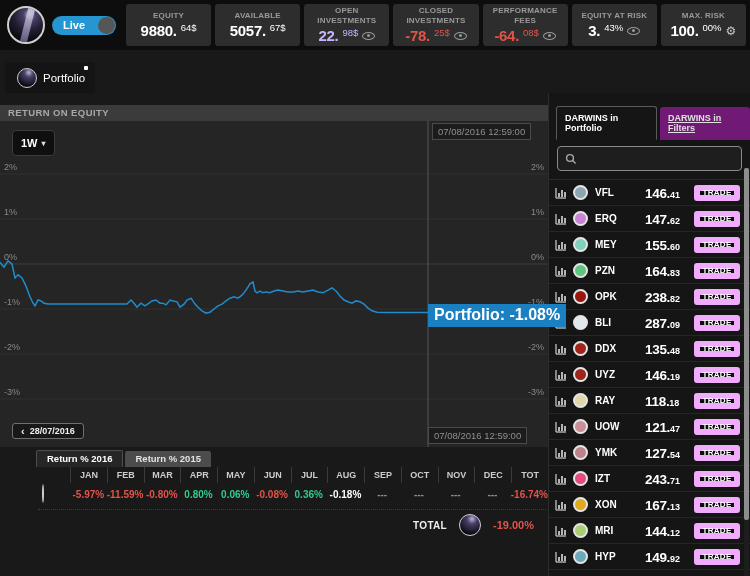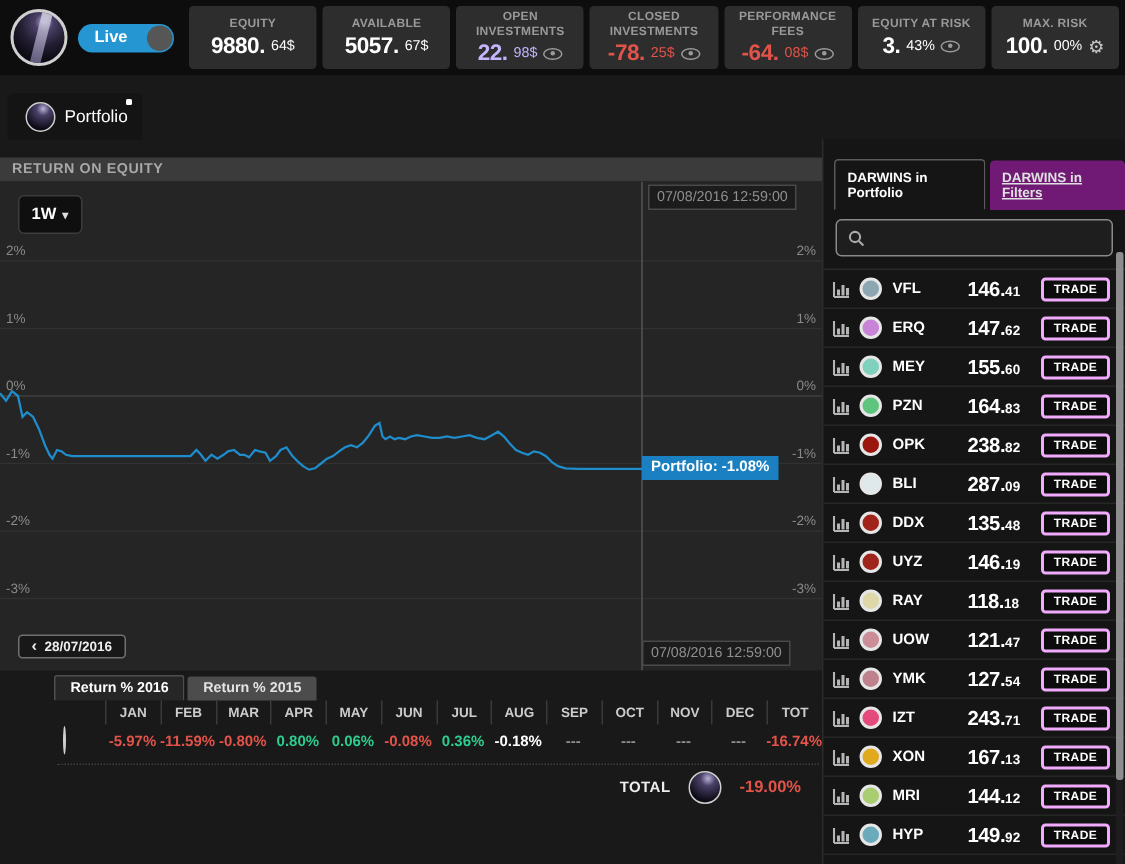--- a/index.html
+++ b/index.html
@@ -14,21 +14,21 @@
   .avatar::after { content:""; position:absolute; left:45%; top:-10%; width:22%; height:120%;
             background:linear-gradient(#e8e6f2,#6d6590); transform:rotate(14deg); opacity:.8; }
   .live-toggle { margin-left:7px; width:64px; height:19px; border-radius:10px; background:#2596d1;
             display:flex; align-items:center; position:relative; cursor:pointer; flex:0 0 auto; }
   .live-toggle .lbl { font-size:11px; font-weight:bold; color:#fff; margin-left:11px; }
   .live-toggle .knob { position:absolute; right:1px; top:1px; width:17px; height:17px; border-radius:50%; background:#565656; }
   .stats { display:flex; gap:4px; margin-left:10px; flex:1; padding-right:4px; }
   .stat { background:#2d2d2d; border-radius:3px; height:42px; flex:1; display:flex; flex-direction:column;
           justify-content:center; align-items:center; padding:2px 4px; }
   .stat .sl { font-size:8px; font-weight:bold; color:#999; letter-spacing:.2px; text-align:center; line-height:1.25; }
-  .stat .sv { display:flex; align-items:center; gap:4px; margin-top:1px; }
+  .stat .sv { display:flex; align-items:flex-start; gap:4px; margin-top:1px; }
   .stat .big { font-size:15px; font-weight:bold; letter-spacing:-.3px; }
   .stat .small { font-size:9.5px; font-weight:normal; }
   .sv.white { color:#fff; } .sv.green { color:#c4b5fd; } .sv.red { color:#e2544a; }
   .eye { position:relative; display:inline-block; width:13px; height:8px; border:1px solid #9a9a9a;
          border-radius:50%; align-self:center; cursor:pointer; }
   .eye::after { content:""; position:absolute; left:50%; top:50%; width:3px; height:3px; margin:-1.5px 0 0 -1.5px;
          background:#9a9a9a; border-radius:50%; }
   .gear { font-size:12px; color:#c5c5c5; align-self:center; cursor:pointer; line-height:8px; }
 
   
@@ -50,21 +50,21 @@
         color:#a8a8a8; letter-spacing:.4px; line-height:16px; padding-left:8px; }
   .chart-area { height:326px; background:#252525; position:relative; }
   .chart-area svg { position:absolute; left:0; top:0; }
   .range-btn { position:absolute; left:12px; top:9px; background:#0f0f0f; border:1px solid #3c3c3c; border-radius:4px;
         padding:6px 8px; font-size:11px; font-weight:bold; color:#fff; cursor:pointer; display:flex; align-items:center; gap:4px; z-index:3; }
   .range-btn .caret { font-size:8px; color:#ddd; }
   .tooltip-box { position:absolute; background:#1c1c1c; border:1px solid #4a4a4a; color:#8f8f8f;
         font-size:9.5px; padding:2px 5px; white-space:nowrap; z-index:3; }
   .tooltip-top { left:432px; top:2px; }
   .tooltip-bottom { left:428px; top:306px; }
-  .portfolio-flag { position:absolute; left:428px; top:183px; background:#1a80c2; color:#fff; font-size:10px;
+  .portfolio-flag { position:absolute; left:428px; top:183px; background:#1a80c2; color:#fff; font-size:16px;
         font-weight:bold; padding:2px 6px 3px 6px; white-space:nowrap; z-index:2; }
   .date-nav { position:absolute; left:12px; bottom:8px; background:#181818; border:1px solid #707070; border-radius:3px;
         padding:2px 8px; font-size:9px; font-weight:bold; color:#eee; cursor:pointer; display:flex; align-items:center; gap:5px; z-index:3; }
   .date-nav .chev { font-size:11px; line-height:9px; }
 
   
   .returns { margin-top:3px;margin-left:36px; }
   .rtabs { display:flex; gap:2px; height:17px; }
   .rtab { padding:2px 10px; font-size:9.5px; font-weight:bold; border-radius:2px 2px 0 0; cursor:pointer; }
   .rtab.active { background:#262626; color:#fff; border:1px solid #4e4e4e; border-bottom:none; }
@@ -92,21 +92,21 @@
         background:#1e1e1e; display:flex; align-items:center; padding-left:7px; position:relative; top:-1px; }
   .search-wrap input { background:transparent; border:none; outline:none; color:#ddd; font-size:11px; width:150px; margin-left:5px; }
   .darwin-list { border-top:1px solid #2a2a2a; }
   .drow { display:flex; align-items:center; height:26px; border-bottom:1px solid #262626; padding:0 10px 0 6px; cursor:pointer; }
   .drow .chart-ic { flex:0 0 auto; margin-right:6px; cursor:pointer; display:flex; }
   .dcircle { width:15px; height:15px; border-radius:50%; border:2px solid #e6e6e6; flex:0 0 auto; }
   .dticker { font-size:10px; font-weight:bold; color:#fff; width:36px; margin-left:7px; }
   .dprice { flex:1; text-align:left; padding-left:14px; color:#fff; white-space:nowrap; }
   .dprice .big { font-size:13.5px; font-weight:bold; letter-spacing:-.3px; }
   .dprice .small { font-size:9px; font-weight:bold; }
-  .trade-btn { flex:0 0 auto; width:46px; height:16px; background:#0c0c0c; border:2px solid #f0abfc; border-radius:3px;
+  .trade-btn { flex:0 0 auto; width:46px; height:16px; background:#0c0c0c; border:6px solid #f0abfc; border-radius:3px;
         color:#fff; font-size:8px; font-weight:bold; letter-spacing:.3px; cursor:pointer;
         display:flex; align-items:center; justify-content:center; margin-left:6px; }
   .scrollbar { position:absolute; right:1px; top:75px; width:5px; height:485px; background:#1d1d1d; }
   .scroll-thumb { position:absolute; top:0; left:0; width:5px; height:352px; background:#8d8d8d; border-radius:2px; cursor:pointer; }
 </style>
 </head>
 <body>
 
 <div class="topbar">
   <div class="avatar"></div>

